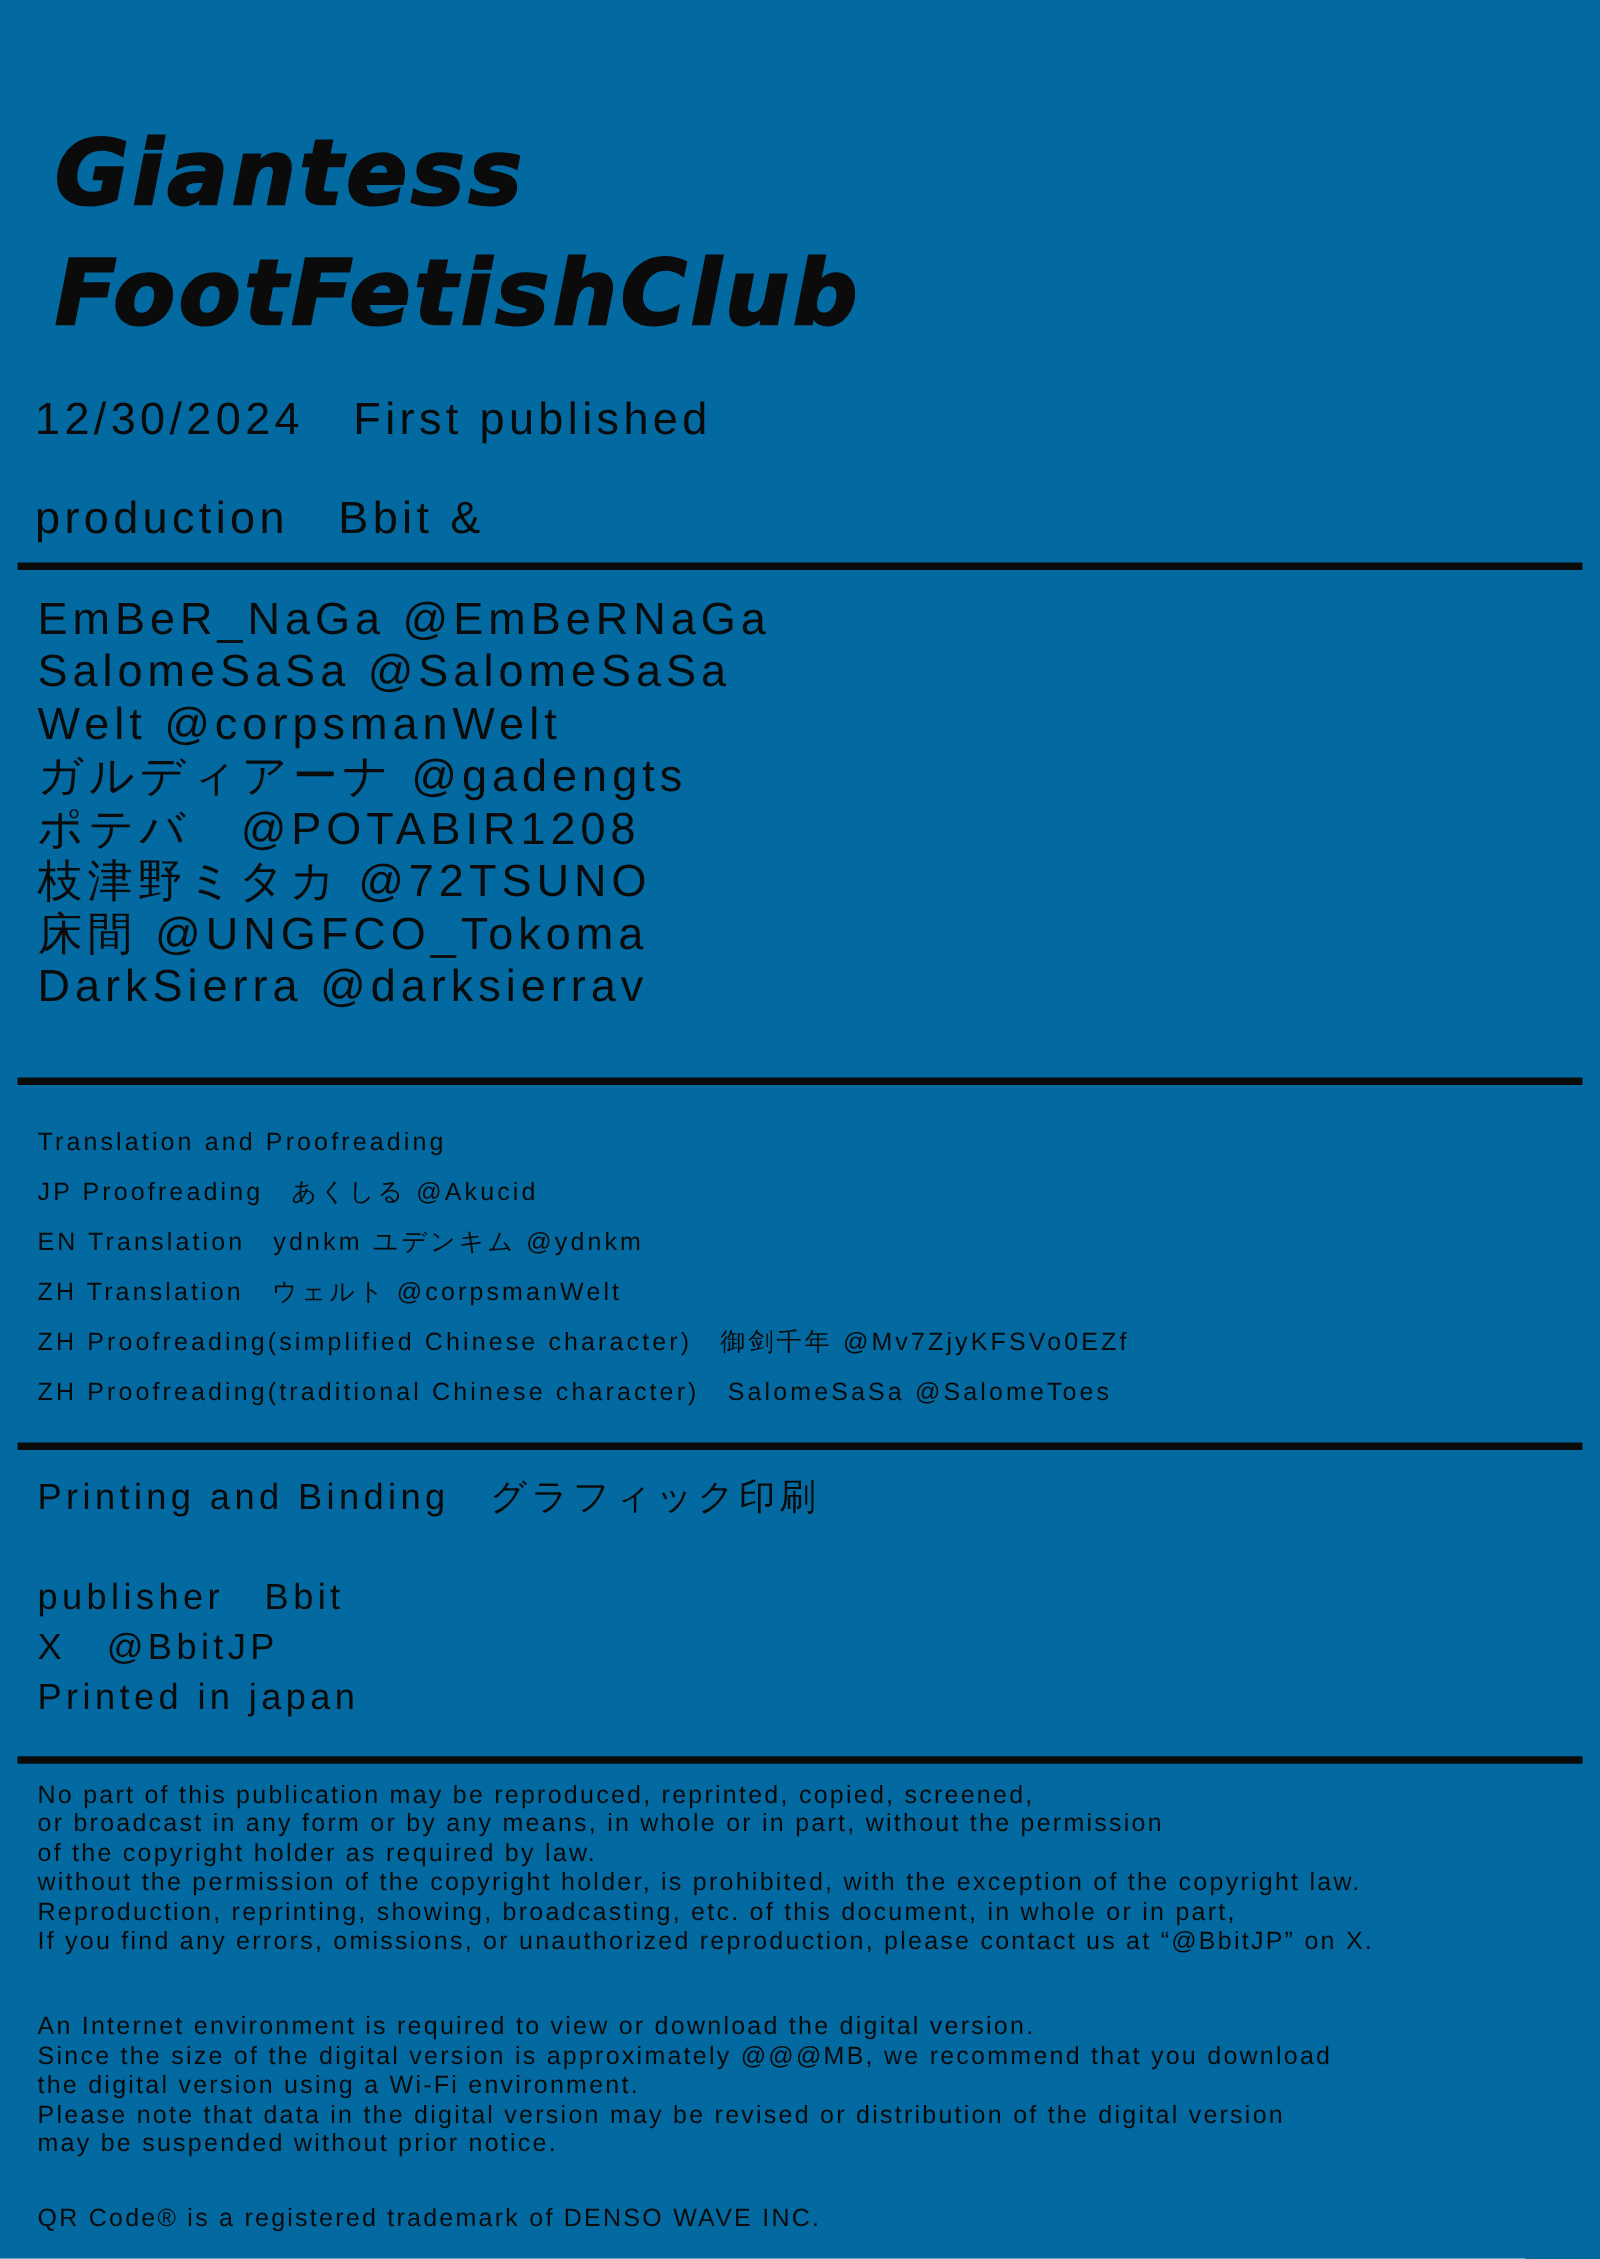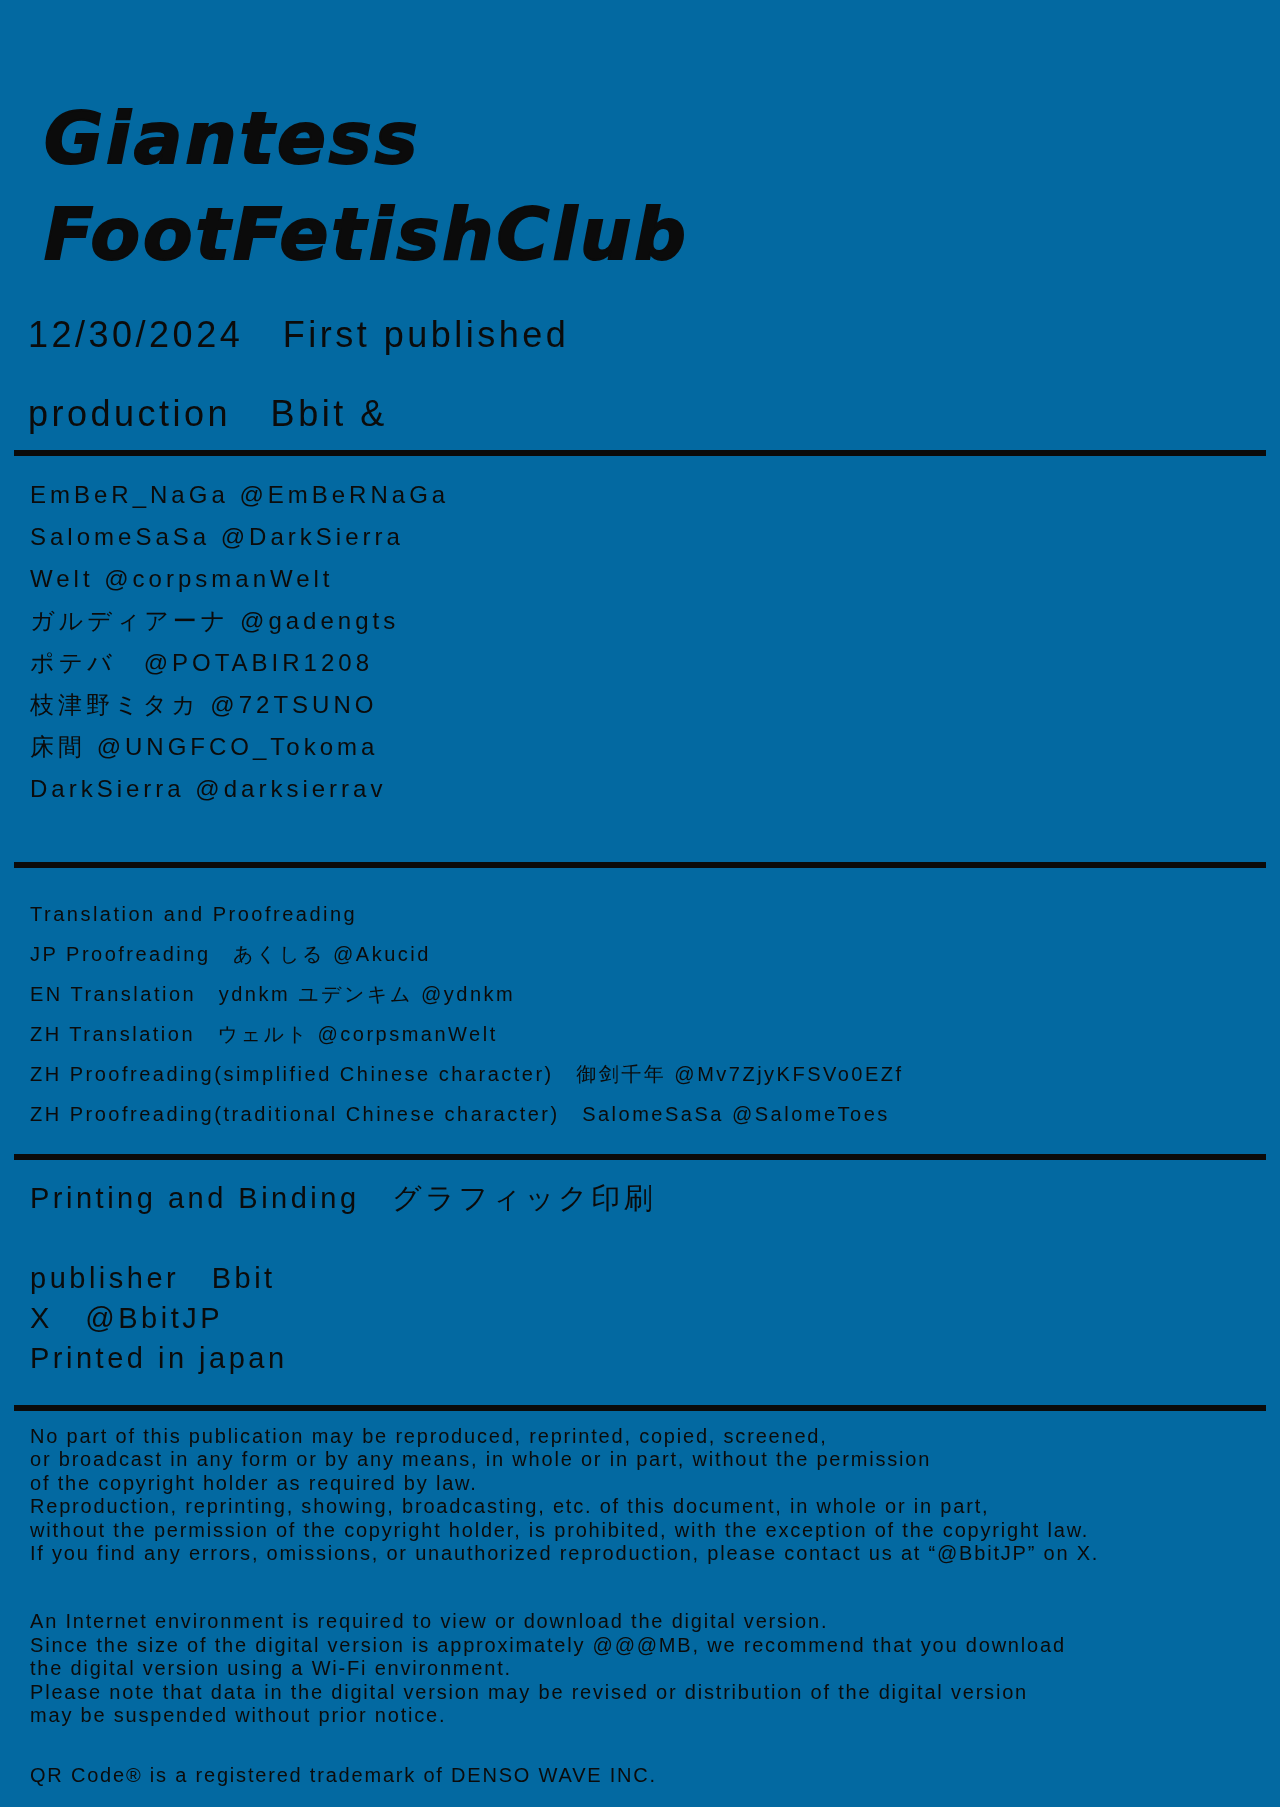--- a/index.html
+++ b/index.html
@@ -41,21 +41,21 @@
     position: absolute;
     left: 14px;
     width: 1252px;
     height: 6px;
     background: #0b0b0b;
   }
   .credits-block {
     position: absolute;
     left: 30px;
     top: 474px;
-    font-size: 24px;
+    font-size: 36px;
     line-height: 42px;
     letter-spacing: 4px;
     white-space: nowrap;
   }
   .translation-block {
     position: absolute;
     left: 30px;
     top: 894px;
     font-size: 20px;
     line-height: 40px;
@@ -96,21 +96,21 @@
     <div>FootFetishClub</div>
   </h1>
 
   <div class="meta-line" style="top:311px">12/30/2024　First published</div>
   <div class="meta-line" style="top:390px">production　Bbit &amp;</div>
 
   <div class="rule" style="top:450px"></div>
 
   <div class="credits-block">
     <div>EmBeR_NaGa @EmBeRNaGa</div>
-    <div>SalomeSaSa @DarkSierra</div>
+    <div>SalomeSaSa @SalomeSaSa</div>
     <div>Welt @corpsmanWelt</div>
     <div>ガルディアーナ @gadengts</div>
     <div>ポテバ　@POTABIR1208</div>
     <div>枝津野ミタカ @72TSUNO</div>
     <div>床間 @UNGFCO_Tokoma</div>
     <div>DarkSierra @darksierrav</div>
   </div>
 
   <div class="rule" style="top:862px"></div>
 
@@ -133,22 +133,22 @@
     <div>Printed in japan</div>
   </div>
 
   <div class="rule" style="top:1405px"></div>
 
   <div class="legal-block">
     <div class="legal-para-1">
       <div>No part of this publication may be reproduced, reprinted, copied, screened,</div>
       <div>or broadcast in any form or by any means, in whole or in part, without the permission</div>
       <div>of the copyright holder as required by law.</div>
+      <div>without the permission of the copyright holder, is prohibited, with the exception of the copyright law.</div>
       <div>Reproduction, reprinting, showing, broadcasting, etc. of this document, in whole or in part,</div>
-      <div>without the permission of the copyright holder, is prohibited, with the exception of the copyright law.</div>
       <div>If you find any errors, omissions, or unauthorized reproduction, please contact us at “@BbitJP” on X.</div>
     </div>
     <div class="legal-para-2">
       <div>An Internet environment is required to view or download the digital version.</div>
       <div>Since the size of the digital version is approximately @@@MB, we recommend that you download</div>
       <div>the digital version using a Wi-Fi environment.</div>
       <div>Please note that data in the digital version may be revised or distribution of the digital version</div>
       <div>may be suspended without prior notice.</div>
     </div>
     <div class="legal-qr">QR Code® is a registered trademark of DENSO WAVE INC.</div>

